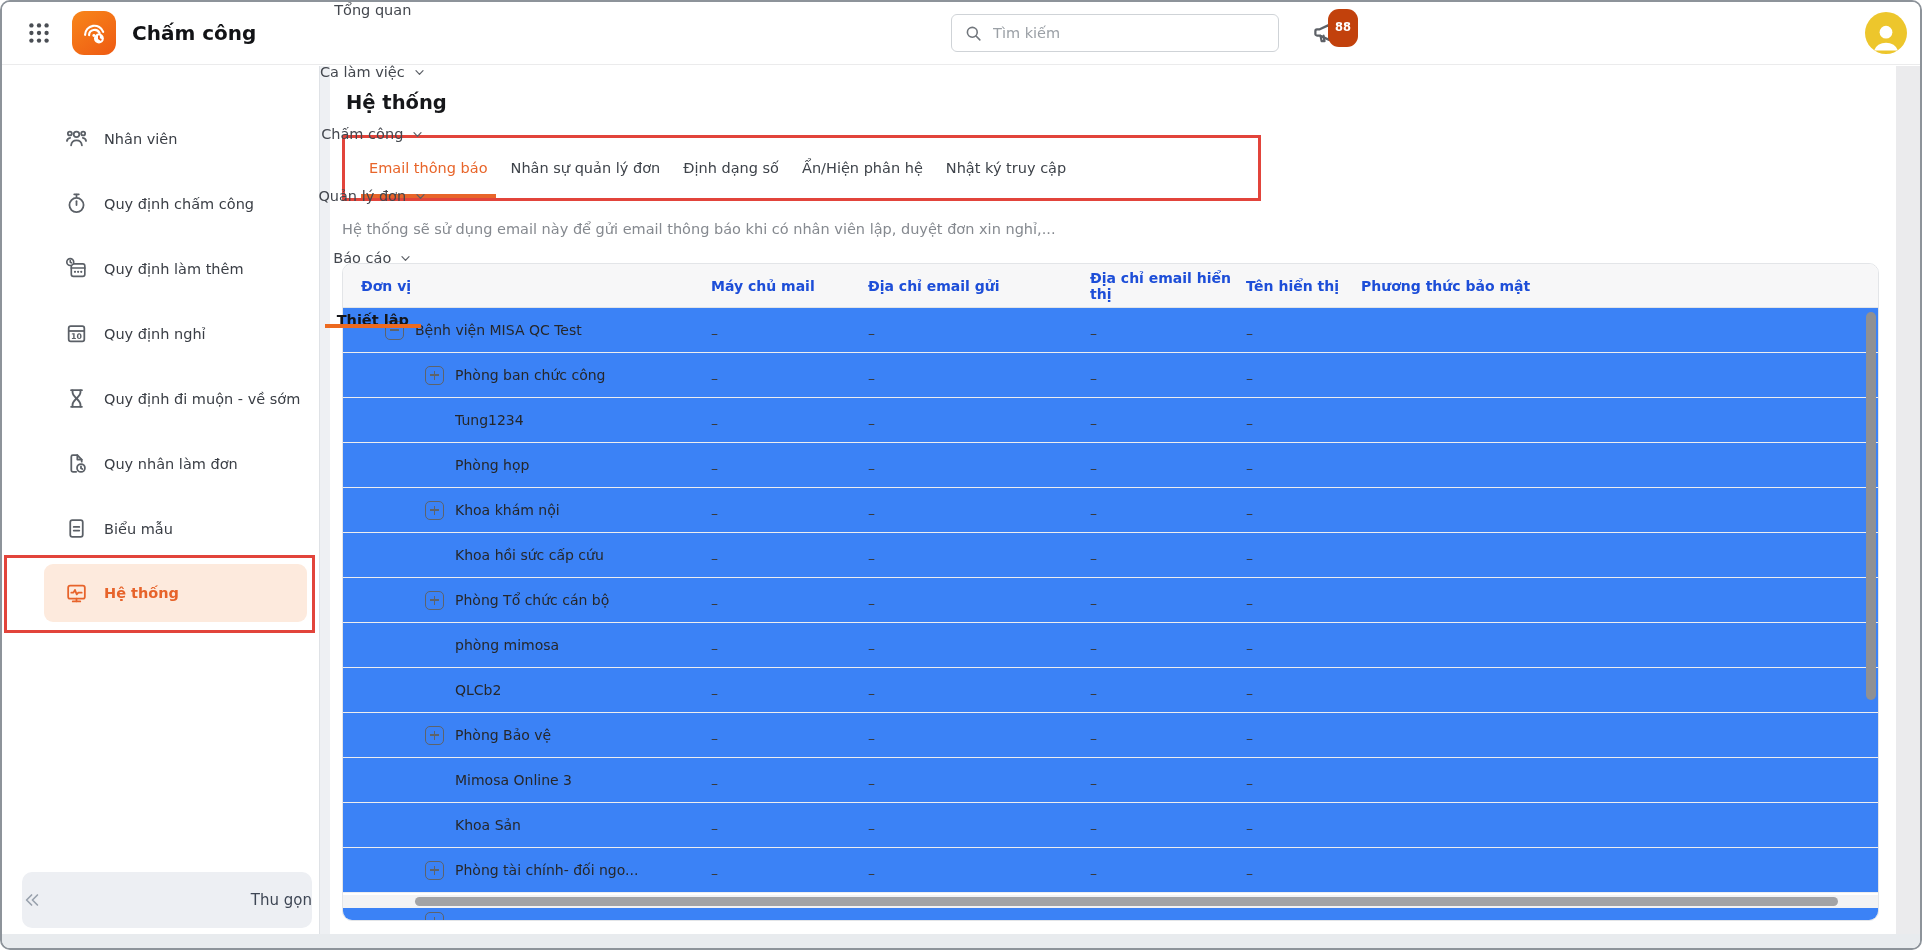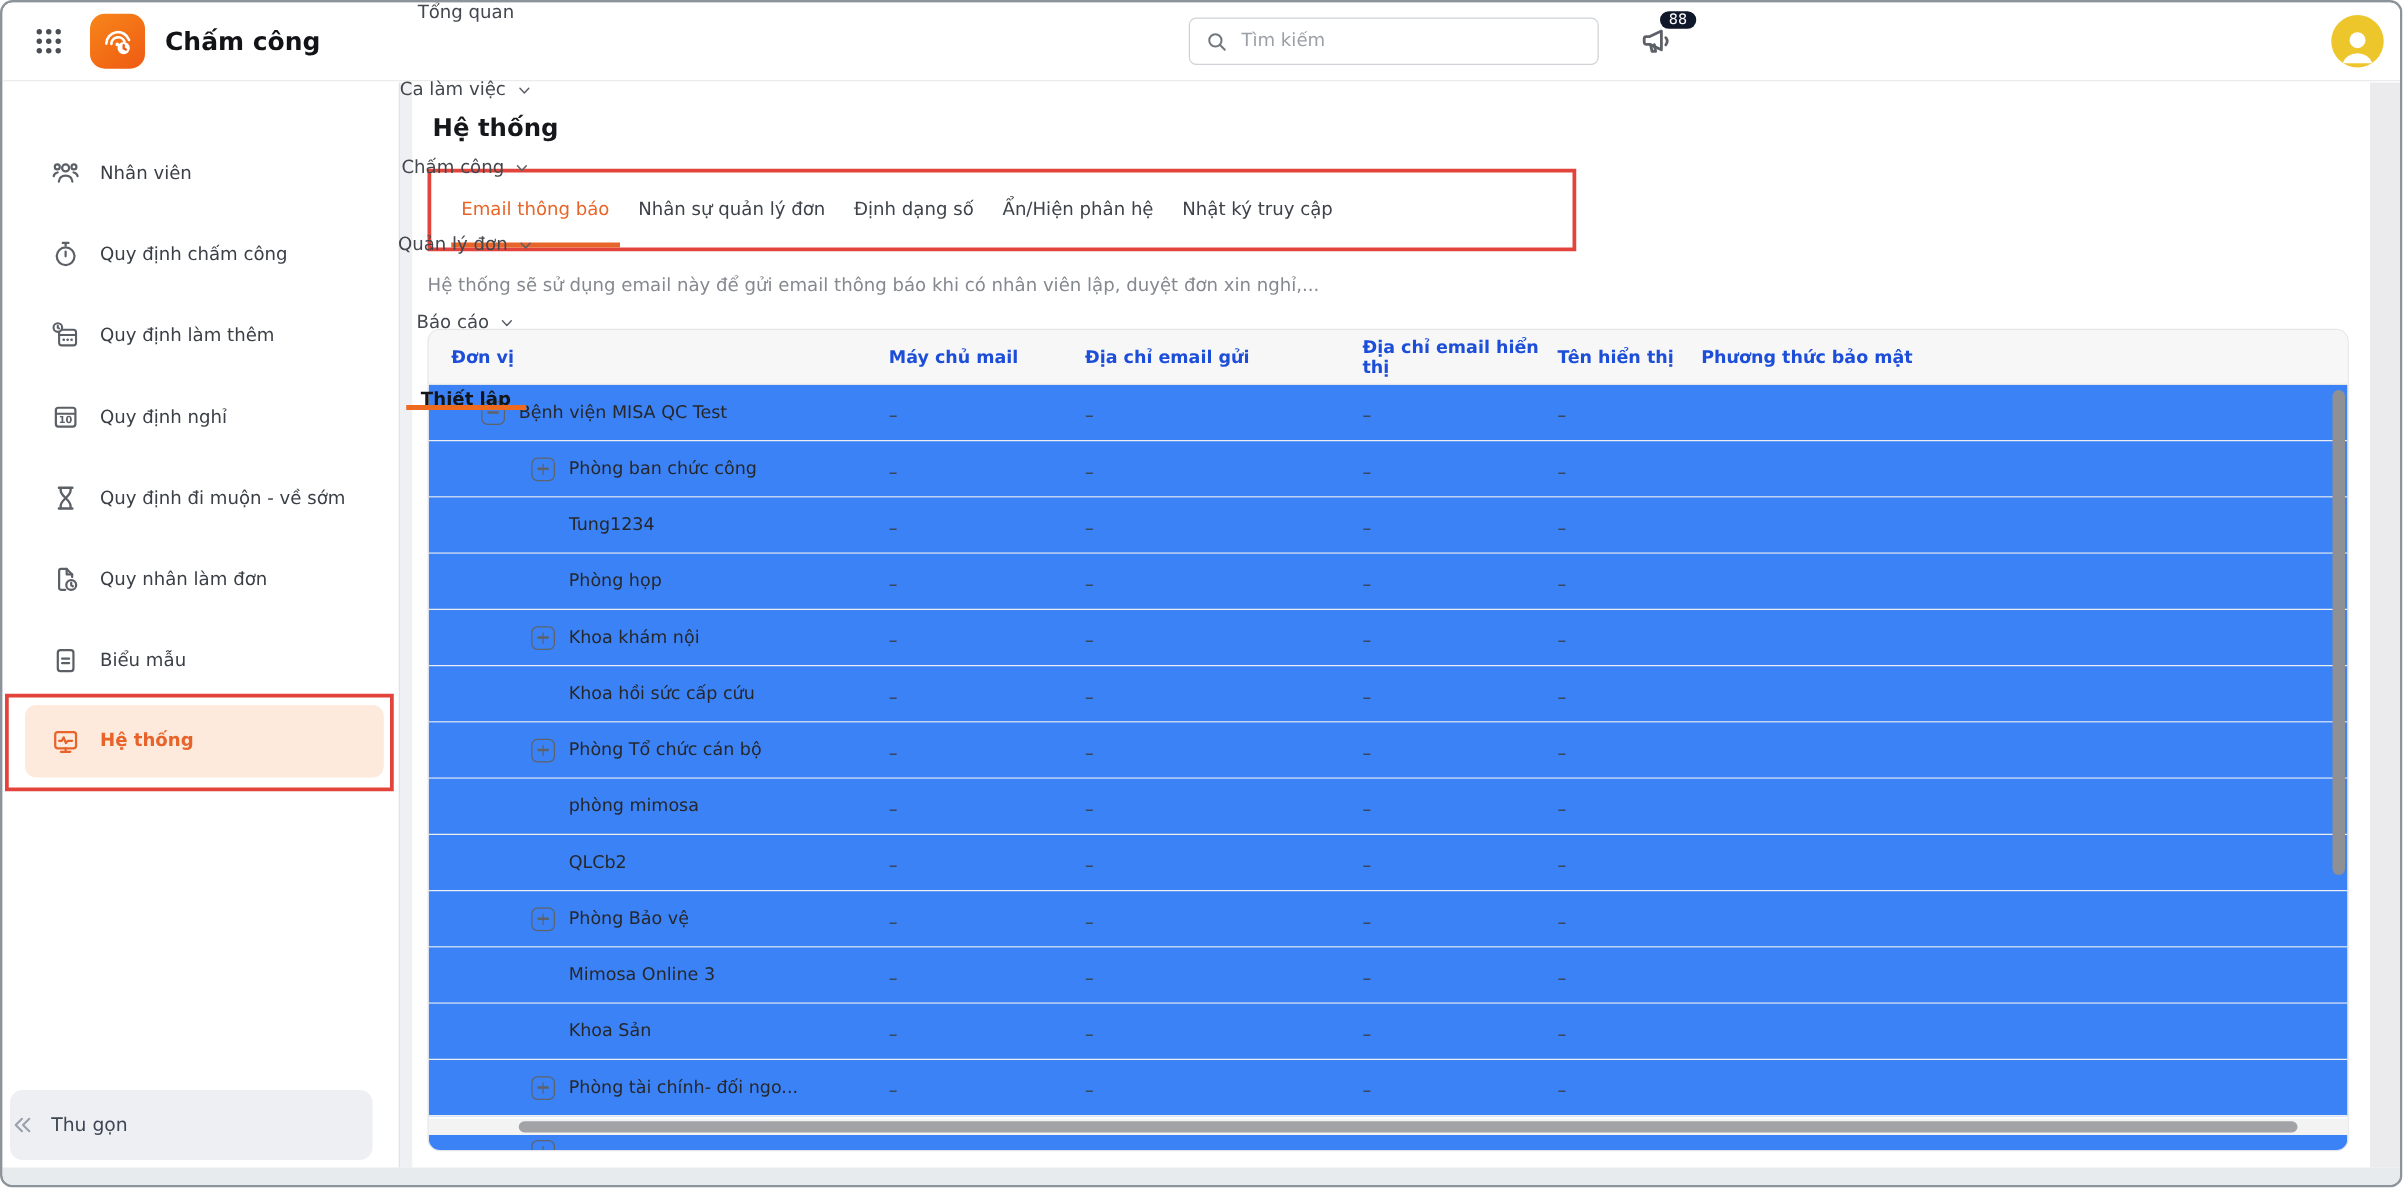--- a/index.html
+++ b/index.html
@@ -35,41 +35,41 @@
   .nav-item.active::after { content: ''; position: absolute; left: -12px; right: -12px; bottom: 0;
     height: 4px; background: #ed6a1f; }
   .search-box { margin-left: auto; width: 328px; height: 38px; border: 1px solid #cfd3d7;
     border-radius: 6px; display: flex; align-items: center; padding-left: 12px; gap: 10px; color: #71767c; }
   .search-box svg { width: 19px; height: 19px; }
   .search-box input { border: none; outline: none; flex: 1; font-size: 14.5px; color: #333;
     font-family: inherit; background: transparent; }
   .search-box input::placeholder { color: #9ba0a6; }
   .bell-wrap { position: relative; margin-left: 32px; width: 30px; height: 30px; color: #5d6167; cursor: pointer; }
   .bell-wrap svg { width: 30px; height: 30px; }
-  .badge { position: absolute; top: -9px; left: 17px; background: #0f172a; color: #fff;
-    font-size: 11.5px; font-weight: normal; padding: 0 7px; border-radius: 11px; line-height: 1.2; }
+  .badge { position: absolute; top: -9px; left: 17px; background: #c2410c; color: #fff;
+    font-size: 11.5px; font-weight: bold; padding: 12px 7px; border-radius: 11px; line-height: 1.2; }
   .avatar { margin-left: auto; margin-right: 13px; width: 42px; height: 42px; border-radius: 50%;
     background: #edc62c; overflow: hidden; display: flex; align-items: flex-end; justify-content: center; cursor: pointer; }
   .avatar svg { width: 34px; height: 34px; }
   
   .app-body { position: absolute; top: 64px; left: 0; right: 0; bottom: 14px; display: flex; }
   .bottom-strip { position: absolute; left: 0; right: 0; bottom: 0; height: 14px; background: #e8ebee; }
   
   .sidebar { width: 318px; flex-shrink: 0; border-right: 1px solid #dfe2e6; position: relative; background: #fff; }
-  .side-menu { padding-top: 40px; }
+  .side-menu { padding-top: 40px; padding-left: 24px; }
   .side-item { height: 65px; display: flex; align-items: center; padding-left: 38px; gap: 15px;
     font-size: 14.5px; color: #3a3e45; cursor: pointer; }
   .side-item .side-ic { color: #5b6067; } .side-item .side-ic svg { width: 25px; height: 25px; }
   .side-item.active { height: 58px; margin: 3px 12px 4px 18px; padding-left: 20px;
     background: #fdeadd; border-radius: 9px; color: #e7632a; font-weight: bold; }
   .side-item.active .side-ic { color: #e7632a; }
   .annotation-box { position: absolute; border: 3px solid #e2443b; pointer-events: none; z-index: 10; }
   .anno-sidebar { left: 2px; top: 489px; width: 311px; height: 78px; }
-  .collapse-btn { position: absolute; left: 6px; bottom: 6px; width: 290px; height: 56px;
-    background: #edeff3; border-radius: 10px; display: flex; align-items: center; justify-content: flex-start;
+  .collapse-btn { position: absolute; left: 20px; bottom: 6px; width: 290px; height: 56px;
+    background: #edeff3; border-radius: 10px; display: flex; align-items: center; justify-content: space-between;
     gap: 13px; font-size: 15px; color: #3e4654; cursor: pointer; }
   .collapse-btn .icon { color: #99a1ad; } .collapse-btn svg { width: 20px; height: 20px; }
   
   .gutter { width: 10px; background: #eef0f3; flex-shrink: 0; }
   .right-strip { width: 24px; background: #ebebed; flex-shrink: 0; }
   
   .main { flex: 1; min-width: 0; background: #fff; padding-left: 12px; position: relative; }
   .page-title { margin: 25px 0 0 4px; font-size: 19.5px; font-weight: bold; color: #16171a; }
   .tabs-box { margin-top: 21px; width: 919px; height: 66px; border: 3px solid #e2443b;
     display: flex; align-items: center; gap: 23px; padding-left: 24px; background: #fff; }

